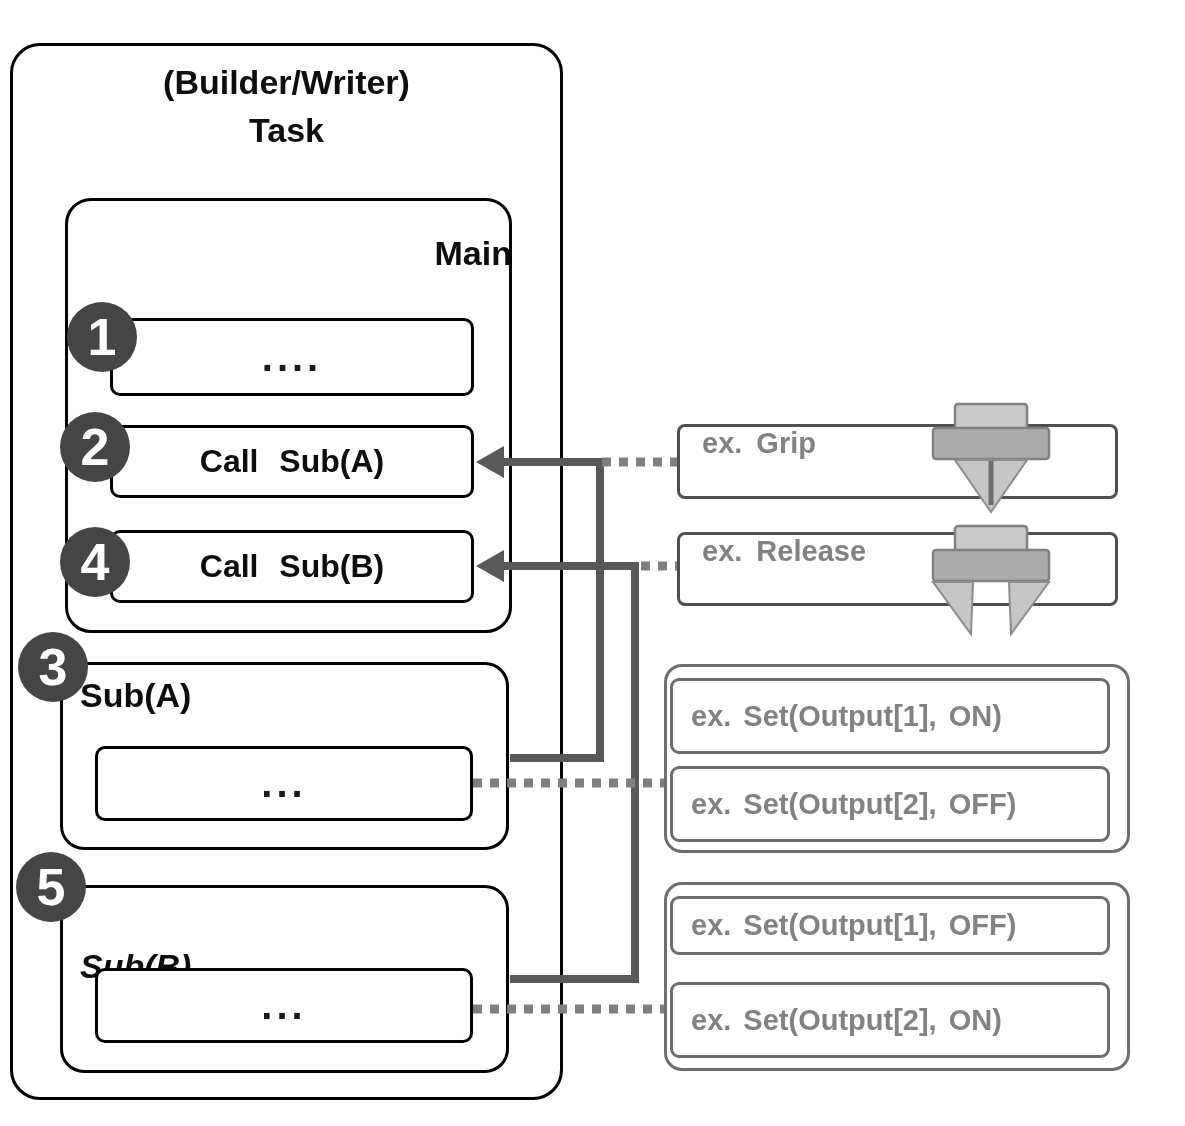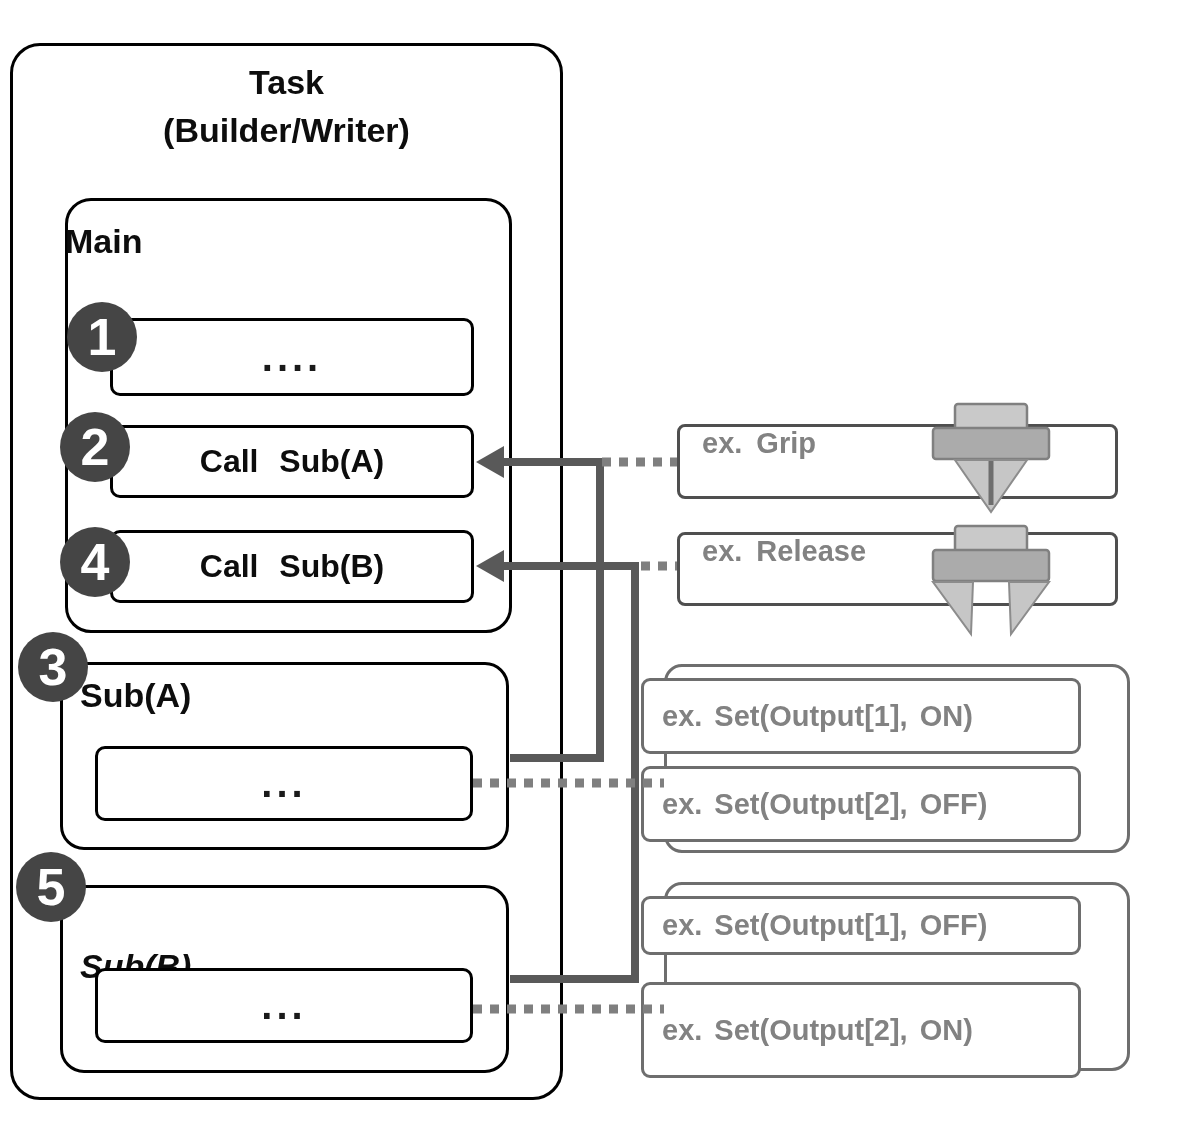--- a/index.html
+++ b/index.html
@@ -21,21 +21,21 @@
   }
   .task-title {
     left: 10px; top: 58px; width: 553px; text-align: center; z-index: 2;
     font-size: 34px; font-weight: bold; color: #0d0d0d; line-height: 48px;
   }
   .main-box {
     left: 65px; top: 198px; width: 447px; height: 435px;
     border: 3px solid #000; border-radius: 26px; background: #fff; z-index: 2;
   }
   .main-title {
-    left: 65px; top: 222px; width: 447px; text-align: left; z-index: 3;
+    left: 65px; top: 234px; width: 447px; text-align: right; z-index: 3;
     font-size: 34px; font-weight: bold; color: #0d0d0d;
   }
   .ibox {
     left: 110px; width: 364px;
     border: 3px solid #000; border-radius: 10px; background: #fff; z-index: 3;
     display: flex; align-items: center; justify-content: center;
   }
   .ibox-1 { top: 318px; height: 78px; }
   .ibox-2 { top: 425px; height: 73px; }
   .ibox-3 { top: 530px; height: 73px; }
@@ -88,45 +88,45 @@
     font-size: 29px; font-weight: bold; color: #828282;
     padding-left: 22px; word-spacing: 6px;
   }
   .group-box {
     left: 664px; width: 466px;
     border: 3px solid #6e6e6e; border-radius: 18px; background: #fff; z-index: 2;
   }
   .group-a { top: 664px; height: 189px; }
   .group-b { top: 882px; height: 189px; }
   .gbox {
-    left: 641px; width: 440px;
+    left: 670px; width: 440px;
     border: 3px solid #6e6e6e; border-radius: 9px; background: #fff; z-index: 3;
     display: flex; align-items: center;
   }
   .gbox-a1 { top: 678px; height: 76px; }
   .gbox-a2 { top: 766px; height: 76px; }
   .gbox-b1 { top: 896px; height: 59px; }
-  .gbox-b2 { top: 982px; height: 96px; }
+  .gbox-b2 { top: 982px; height: 76px; }
   .gbox .ex-label { padding-left: 18px; word-spacing: 4px; }
 
   
   svg.connectors {
     position: absolute; left: 0; top: 0; width: 1185px; height: 1126px;
     z-index: 5; pointer-events: none;
   }
 </style>
 </head>
 <body>
 
 <div class="canvas">
 
   <div class="abs task-box"></div>
   <div class="abs task-title">
+    <div>(Builder/Writer)</div>
     <div>Task</div>
-    <div>(Builder/Writer)</div>
   </div>
 
   <div class="abs main-box"></div>
   <div class="abs main-title">Main</div>
 
   <div class="abs ibox ibox-1">
     <span class="dots-label">....</span>
   </div>
   <div class="abs ibox ibox-2">
     <span class="ibox-label">Call Sub(A)</span>

